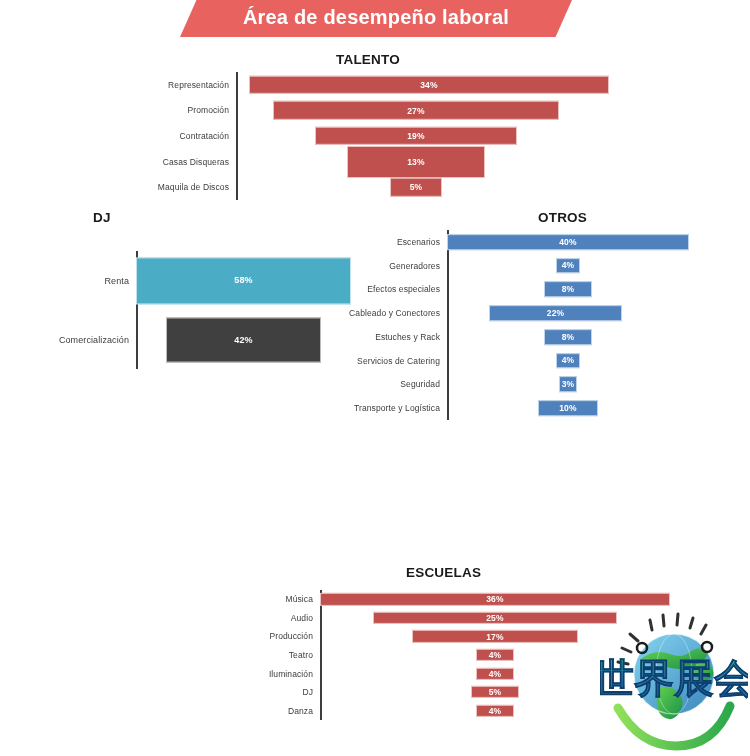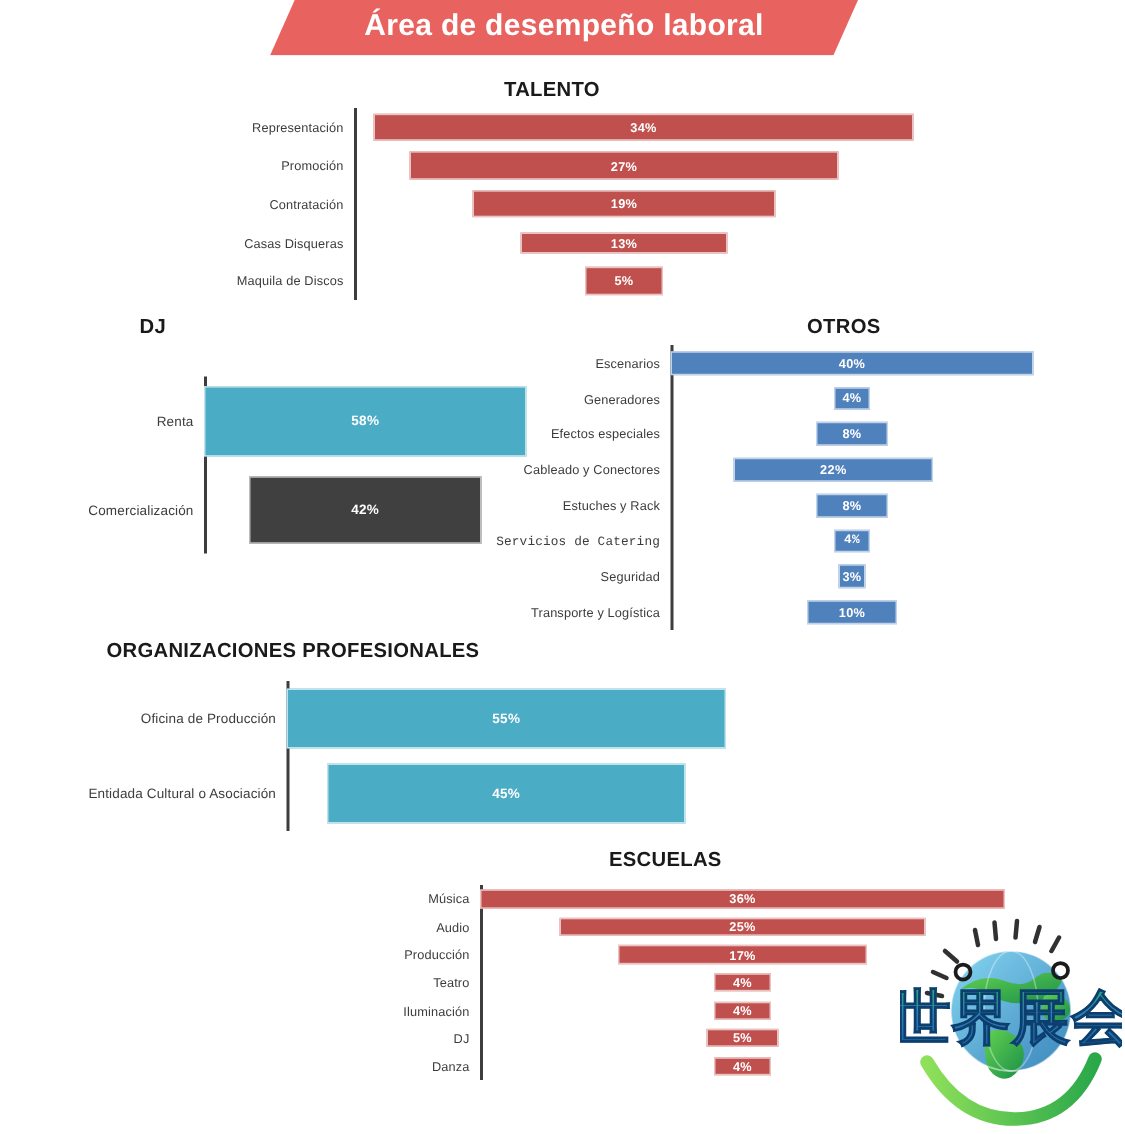--- a/index.html
+++ b/index.html
@@ -144,21 +144,21 @@
           </div>
         </div>
         <div class="row" style="height: 25.6px;">
           <div class="row-label">Contratación</div>
           <div class="bar" style="width: 201.176px; height: 18.432px; left: 79.4118px; background: rgb(192, 80, 77);">
             <span class="bar-value">19%</span>
           </div>
         </div>
         <div class="row" style="height: 25.6px;">
           <div class="row-label">Casas Disqueras</div>
-          <div class="bar" style="width: 137.647px; height: 14px; left: 111.176px; background: rgb(192, 80, 77);">
+          <div class="bar" style="width: 137.647px; height: 32px; left: 111.176px; background: rgb(192, 80, 77);">
             <span class="bar-value">13%</span>
           </div>
         </div>
         <div class="row" style="height: 25.6px;">
           <div class="row-label">Maquila de Discos</div>
           <div class="bar" style="width: 52.9412px; height: 18.432px; left: 153.529px; background: rgb(192, 80, 77);">
             <span class="bar-value">5%</span>
           </div>
         </div>
       </div>
@@ -210,59 +210,41 @@
           <div class="bar" style="width: 133.1px; height: 15.675px; left: 42px; background: rgb(79, 129, 189);">
             <span class="bar-value">22%</span>
           </div>
         </div>
         <div class="row" style="height: 23.75px;">
           <div class="row-label">Estuches y Rack</div>
           <div class="bar" style="width: 48.4px; height: 15.675px; left: 96.8px; background: rgb(79, 129, 189);">
             <span class="bar-value">8%</span>
           </div>
         </div>
-        <div class="row" style="height: 23.75px; font-family: Liberation Mono, monospace;">
+        <div class="row" style="height: 23.75px;">
           <div class="row-label">Servicios de Catering</div>
           <div class="bar" style="width: 24.2px; height: 15.675px; left: 108.9px; background: rgb(79, 129, 189);">
             <span class="bar-value">4%</span>
           </div>
         </div>
         <div class="row" style="height: 23.75px;">
           <div class="row-label">Seguridad</div>
           <div class="bar" style="width: 18.15px; height: 15.675px; left: 111.925px; background: rgb(79, 129, 189);">
             <span class="bar-value">3%</span>
           </div>
         </div>
         <div class="row" style="height: 23.75px;">
           <div class="row-label">Transporte y Logística</div>
           <div class="bar" style="width: 60.5px; height: 15.675px; left: 90.75px; background: rgb(79, 129, 189);">
             <span class="bar-value">10%</span>
           </div>
         </div>
       </div>
   </div>
 
-  <div class="chart-block big-labels" style="left:0px; top:420px; width:520px; height:140px;">
-    <div class="chart-title" style="left:71px; top:6px;">ORGANIZACIONES PROFESIONALES</div>
-    <div class="plot" id="plot-3" style="left:191px; top:34px; width:293px; height:100px;">
-      <div class="axis-line"></div>
-    <div class="row" style="height: 50px;">
-          <div class="row-label">Oficina de Producción</div>
-          <div class="bar" style="width: 293px; height: 40px; left: 0px; background: rgb(75, 172, 198);">
-            <span class="bar-value">55%</span>
-          </div>
-        </div>
-        <div class="row" style="height: 50px;">
-          <div class="row-label">Entidada Cultural o Asociación</div>
-          <div class="bar" style="width: 239.727px; height: 40px; left: 26.6364px; background: rgb(75, 172, 198);">
-            <span class="bar-value">45%</span>
-          </div>
-        </div>
-      </div>
-  </div>
 
   <div class="chart-block" style="left:0px; top:560px; width:750px; height:175px;">
     <div class="chart-title" style="left:406px; top:5px;">ESCUELAS</div>
     <div class="plot" id="plot-4" style="left:320px; top:30px; width:350px; height:130px;">
       <div class="axis-line"></div>
     <div class="row" style="height: 18.5714px;">
           <div class="row-label">Música</div>
           <div class="bar" style="width: 350px; height: 12.2571px; left: 0px; background: rgb(192, 80, 77);">
             <span class="bar-value">36%</span>
           </div>

